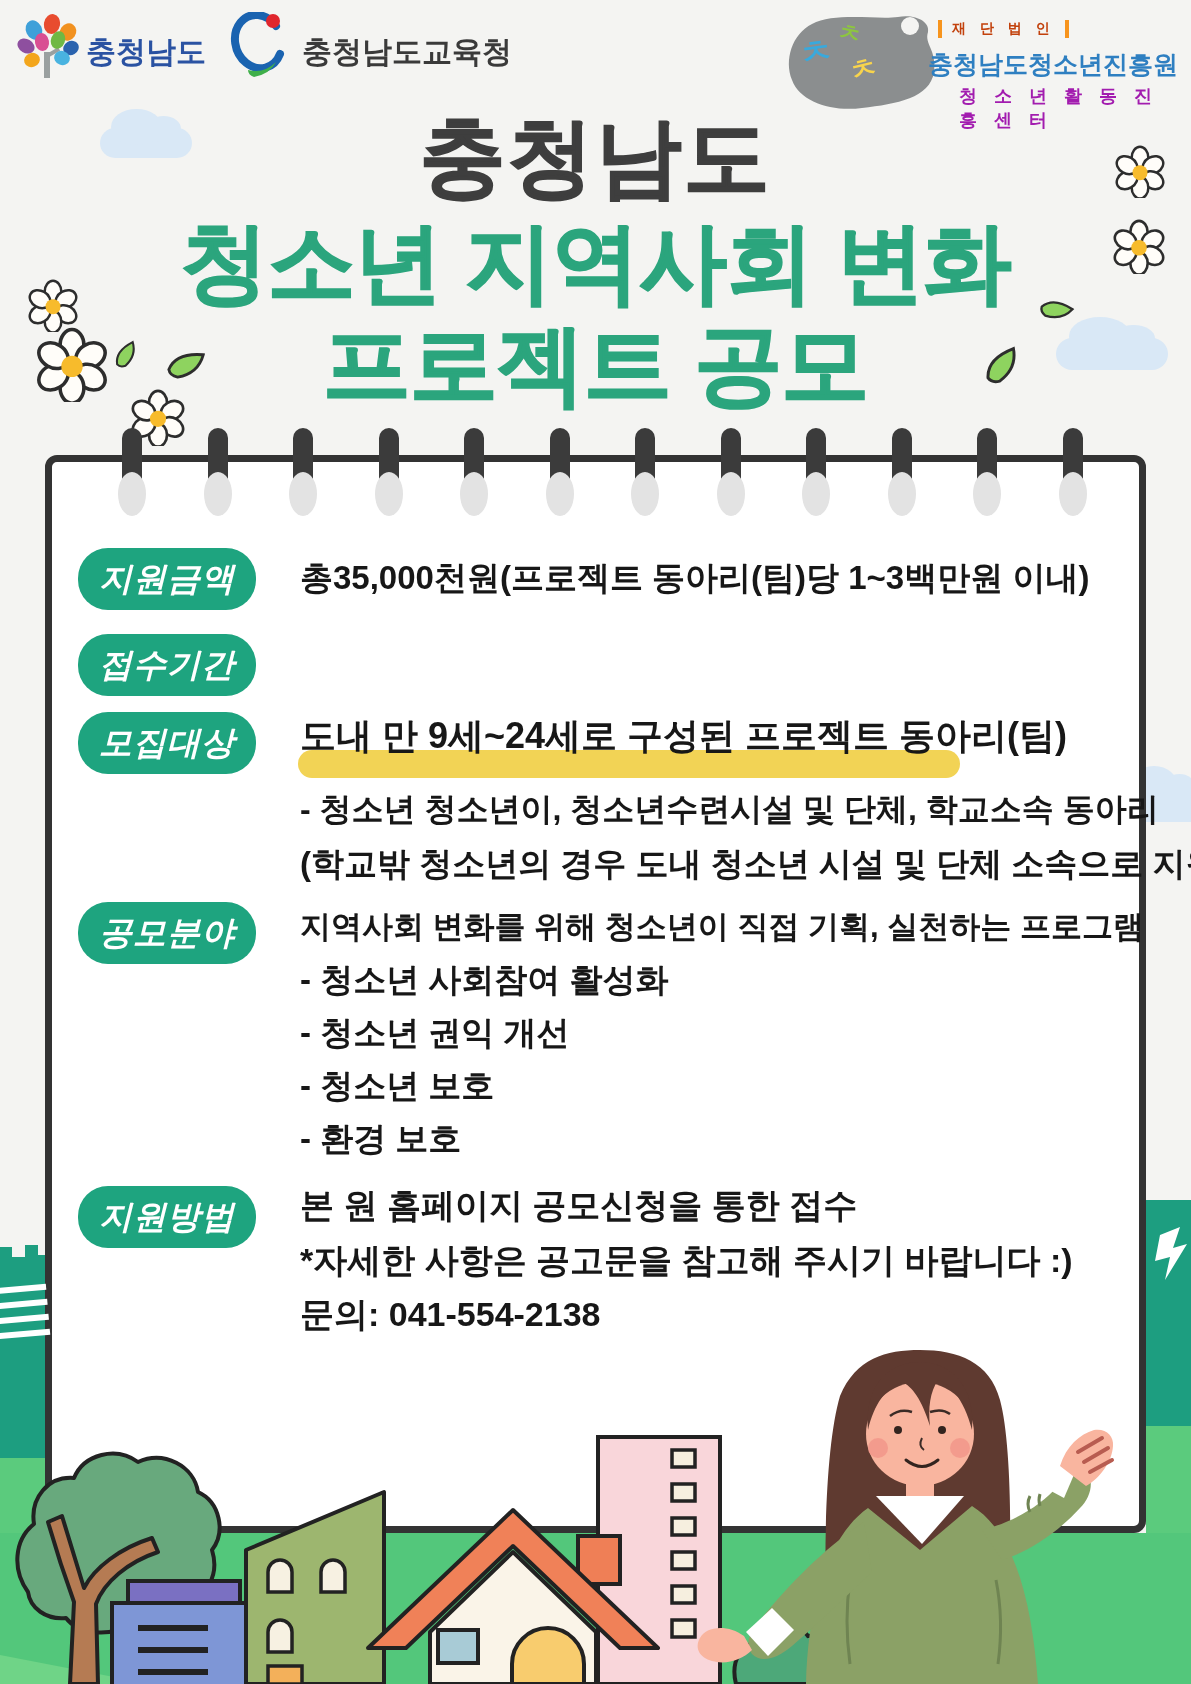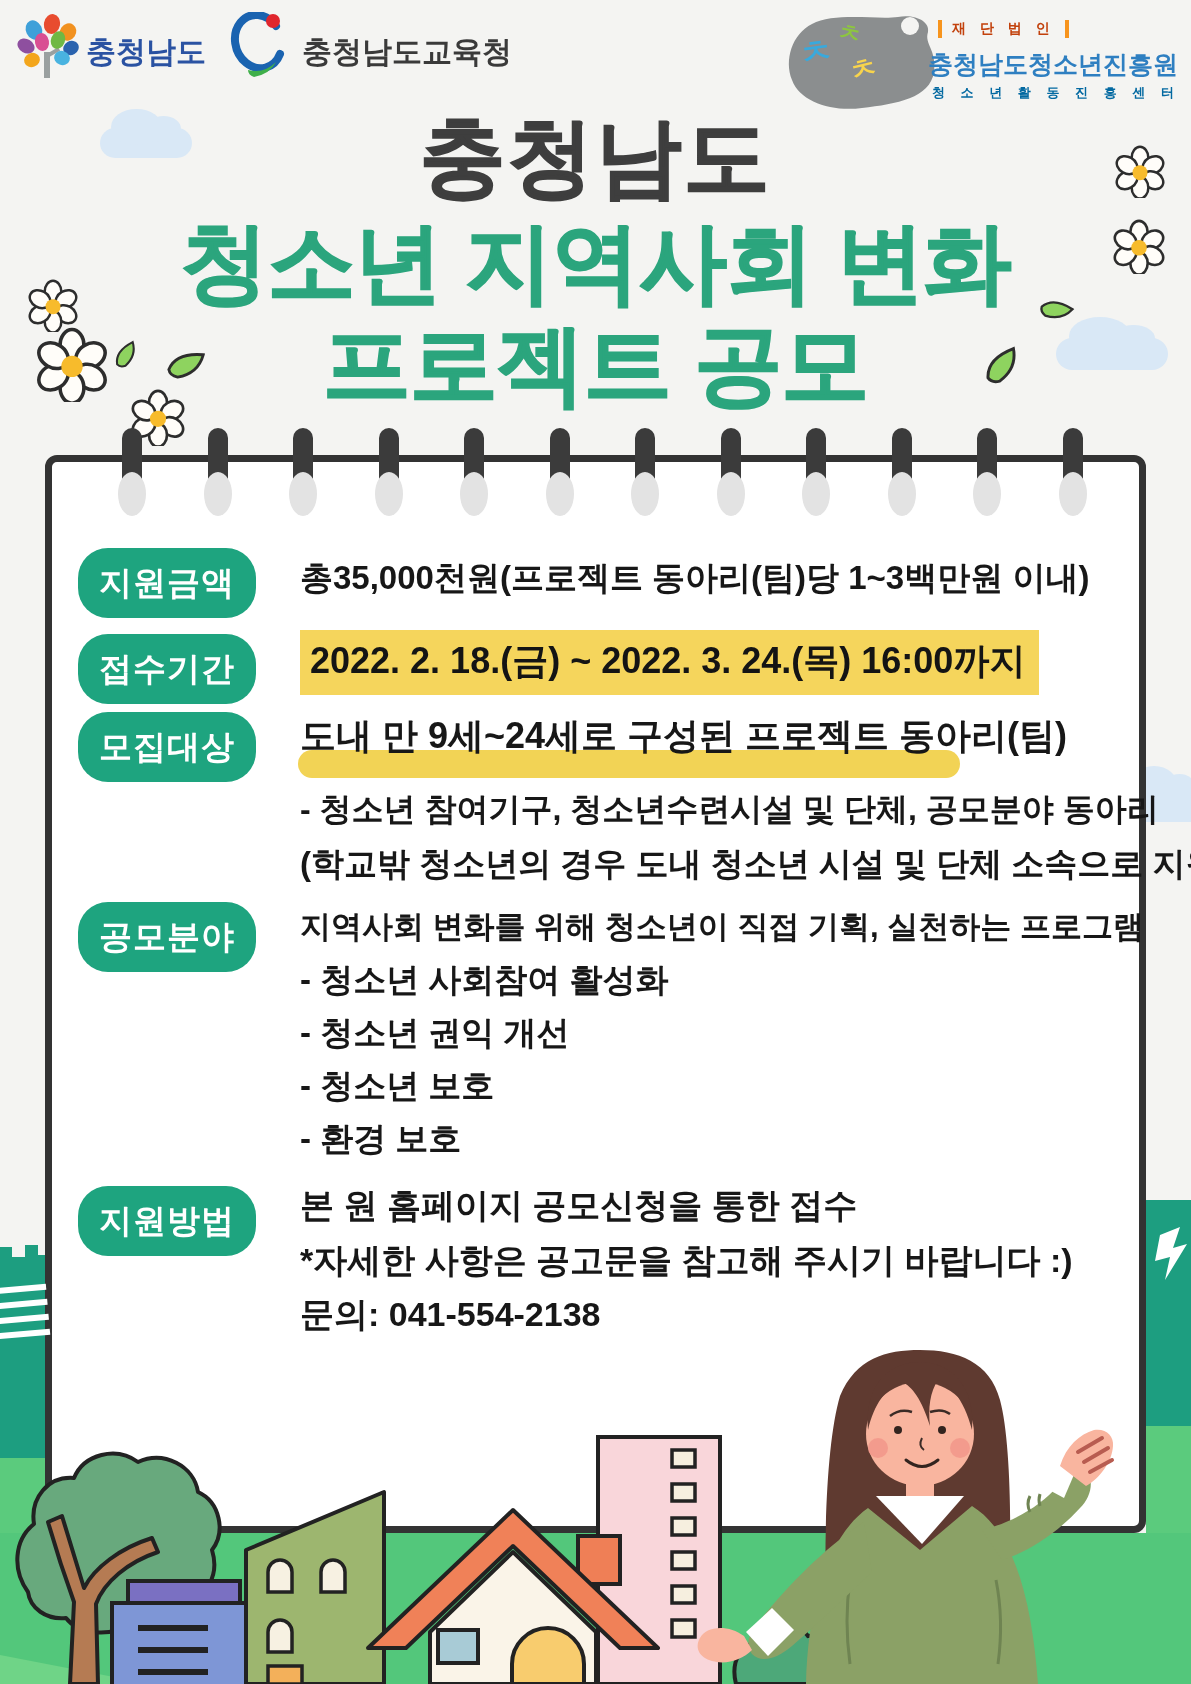--- a/index.html
+++ b/index.html
@@ -8,21 +8,21 @@
     background:#f4f4f2; font-family:"Liberation Sans", sans-serif;
   }
   .abs { position:absolute; }
   
   .logo-text1 { font-weight:800; color:#2a52a2; font-size:30px; }
   .logo-text2 { font-weight:800; color:#3a3a3a; font-size:30px; }
   .found-row { display:flex; align-items:center; gap:10px; }
   .found-bar { width:4px; height:18px; background:#f7941d; }
   .found-txt { font-size:14px; letter-spacing:5px; font-weight:700; color:#c2410c; }
   .org-txt { font-size:25px; font-weight:900; color:#2e7fc1; letter-spacing:0px; }
-  .center-txt { font-size:13px; letter-spacing:6px; font-weight:700; color:#0369a1; }
+  .center-txt { font-size:18px; letter-spacing:6px; font-weight:700; color:#a21caf;margin-left:27px; }
   .blob-letter { position:absolute; font-weight:900; line-height:1; }
   
   .title { left:0; right:0; text-align:center; font-weight:900; }
   .title-dark  { color:#3e3e3e; font-size:86px; letter-spacing:2px; -webkit-text-stroke:1.5px #3e3e3e; }
   .title-green { color:#2ba57d; font-size:88px; letter-spacing:-1px;text-align:center; -webkit-text-stroke:1.5px #2ba57d; }
   
   .cloud { position:absolute; background:#d9e8f6; border-radius:40px; }
   .cloud::before, .cloud::after { content:""; position:absolute; background:inherit; border-radius:50%; }
   .cloud::before { width:55%; height:120%; left:12%; bottom:45%; }
   .cloud::after  { width:38%; height:85%;  right:12%; bottom:55%; }
@@ -30,23 +30,23 @@
   
   .card {
     position:absolute; left:45px; top:455px; width:1101px; height:1078px;
     background:#ffffff; border:7px solid #333; border-radius:12px;
     box-sizing:border-box; z-index:1;
   }
   .ring { position:absolute; top:428px; width:20px; height:78px;
           background:#3b3b3b; border-radius:10px; z-index:5; }
   .ring::before { content:""; position:absolute; z-index:-1; left:-4px; top:44px;
           width:28px; height:44px; background:#e3e3e3; border-radius:50%; }
-  .chip { position:absolute; left:78px; width:178px; height:70px; background:#1ea47f;
+  .chip { position:absolute; left:78px; width:178px; height:62px; background:#1ea47f;
           border-radius:30px; color:#fff; font-size:33px; font-weight:800;
-          display:flex; align-items:center; justify-content:center; z-index:3; letter-spacing:1px; }
+          display:flex; align-items:center; justify-content:center; z-index:3; letter-spacing:1px;font-style:italic; }
   .line { position:absolute; left:300px; color:#171717; z-index:3; white-space:nowrap; }
   .hl   { position:absolute; left:300px; background:#f5d55c; padding:7px 14px 9px 10px;
           font-size:36px; font-weight:800; color:#141414; z-index:3; white-space:nowrap; }
   .marker { position:absolute; left:298px; width:662px; height:28px; background:#f2d355;
           border-radius:14px; z-index:2; }
   
   .scene { position:absolute; left:0; top:1200px; width:1191px; height:484px; z-index:4; }
 </style>
 </head>
 <body>
@@ -180,26 +180,25 @@
   <div class="ring" style="left:721px"></div>
   <div class="ring" style="left:806px"></div>
   <div class="ring" style="left:892px"></div>
   <div class="ring" style="left:977px"></div>
   <div class="ring" style="left:1063px"></div>
 
   <div class="chip" style="top:548px">지원금액</div>
   <div class="line" style="top:556px;font-size:33px;font-weight:600">총35,000천원(프로젝트 동아리(팀)당 1~3백만원 이내)</div>
 
   <div class="chip" style="top:634px">접수기간</div>
-  <div class="hl" style="top:630px">2022. 2. 18.(금) ~ 2022. 3. 24.(목) 16:00까지</div>
 
   <div class="chip" style="top:712px">모집대상</div>
   <div class="marker" style="top:750px"></div>
   <div class="line" style="top:712px;font-size:36px;font-weight:800">도내 만 9세~24세로 구성된 프로젝트 동아리(팀)</div>
-  <div class="line" style="top:788px;font-size:32px;font-weight:600">- 청소년 참여기구, 청소년수련시설 및 단체, 공모분야 동아리</div>
+  <div class="line" style="top:788px;font-size:32px;font-weight:600">- 청소년 청소년이, 청소년수련시설 및 단체, 학교소속 동아리</div>
   <div class="line" style="top:842px;font-size:33px;font-weight:600">(학교밖 청소년의 경우 도내 청소년 시설 및 단체 소속으로 지원)</div>
 
   <div class="chip" style="top:902px">공모분야</div>
   <div class="line" style="top:906px;font-size:31px;font-weight:600">지역사회 변화를 위해 청소년이 직접 기획, 실천하는 프로그램</div>
   <div class="line" style="top:958px;font-size:33px;font-weight:600">- 청소년 사회참여 활성화</div>
   <div class="line" style="top:1011px;font-size:33px;font-weight:600">- 청소년 권익 개선</div>
   <div class="line" style="top:1064px;font-size:33px;font-weight:700">- 청소년 보호</div>
   <div class="line" style="top:1117px;font-size:33px;font-weight:600">- 환경 보호</div>
 
   <div class="chip" style="top:1186px">지원방법</div>

